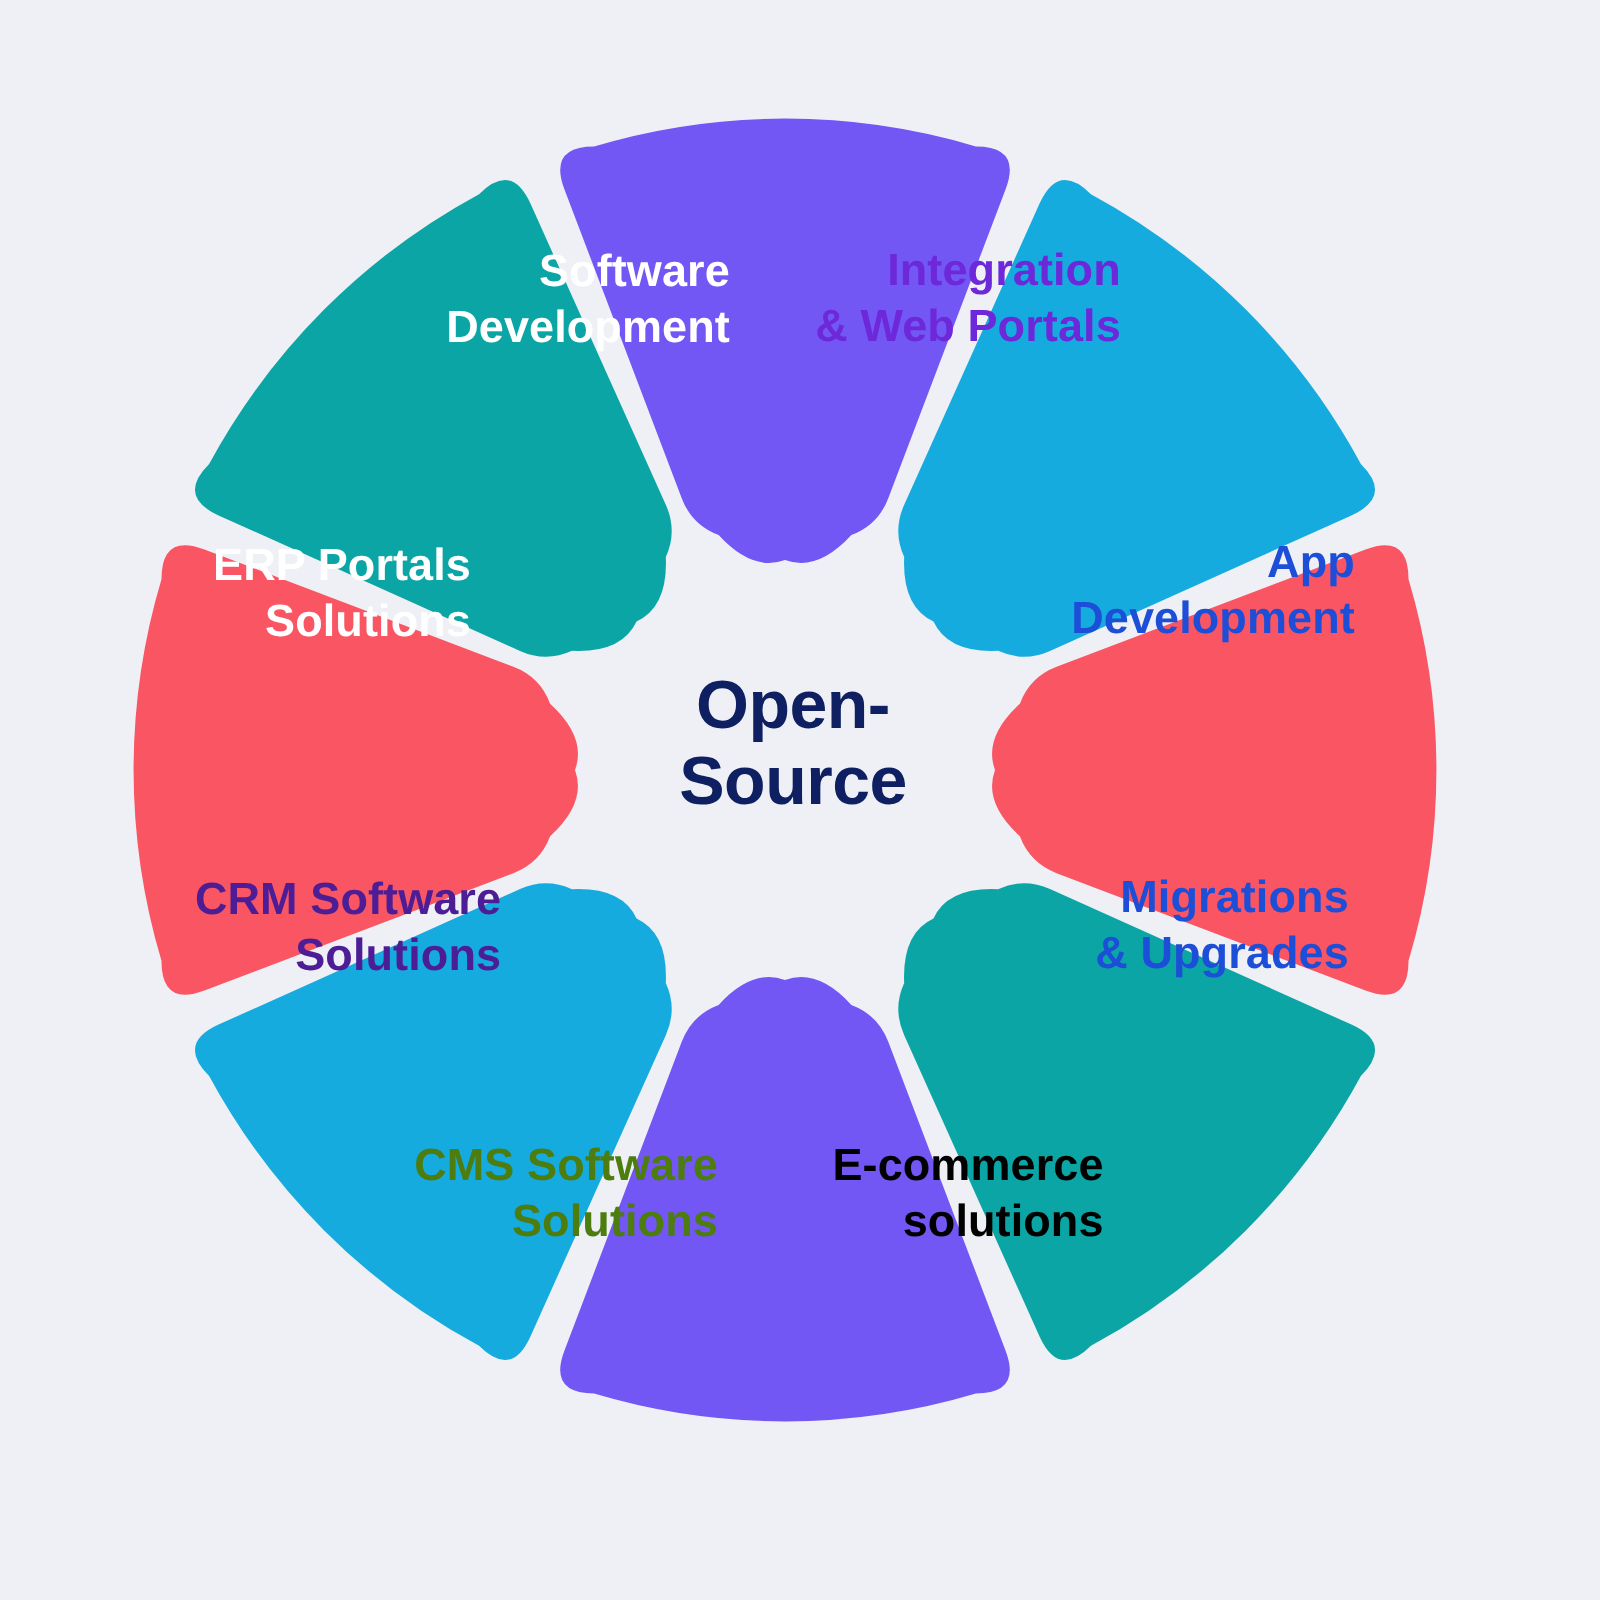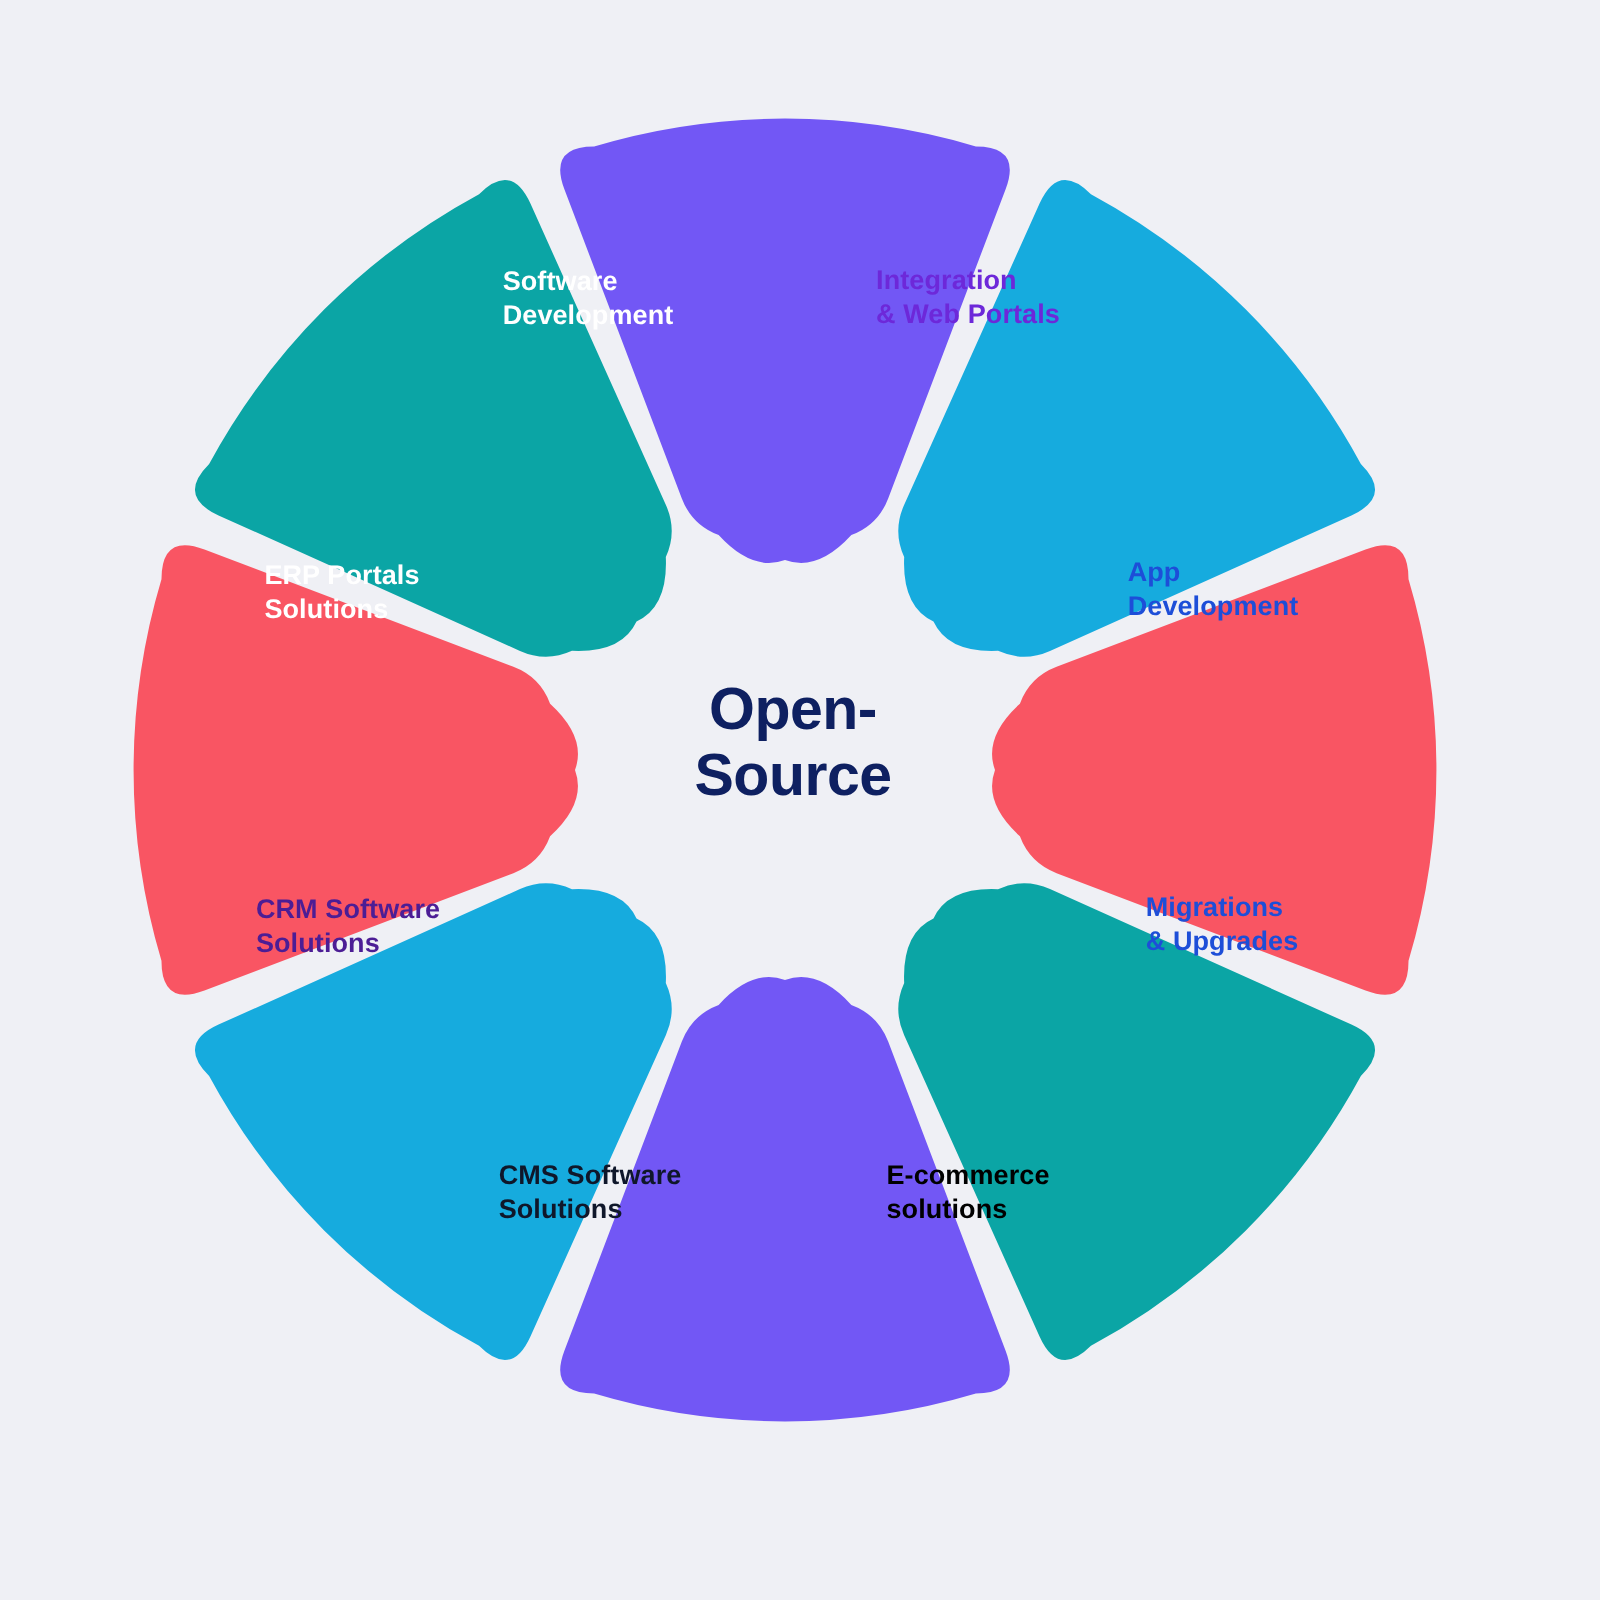--- a/index.html
+++ b/index.html
@@ -25,37 +25,37 @@
     top: 0;
     width: 1600px;
     height: 1600px;
     display: block;
   }
   .segment-shape {
     stroke: none;
   }
   .segment-label {
     position: absolute;
-    text-align: left;
+    text-align: right;
     color: #FFFFFF;
     font-weight: 700;
-    font-size: 27px;
+    font-size: 45px;
     line-height: 1.25;
     letter-spacing: 0.1px;
     white-space: pre-line;
     transform: translate(-50%, -50%);
     pointer-events: none;
     text-rendering: geometricPrecision;
   }
   #center-title {
     position: absolute;
     text-align: center;
     color: #0E2061;
     font-weight: 700;
-    font-size: 59px;
+    font-size: 68px;
     line-height: 1.12;
     letter-spacing: -0.5px;
     white-space: pre-line;
     transform: translate(-50%, -50%);
     pointer-events: none;
   }
 </style>
 </head>
 <body style="background: rgb(239, 240, 245);">
 
@@ -76,21 +76,21 @@
 
   <div id="labels-layer">
       <div class="segment-label" style="left: 968px; top: 298px; color: #6d28d9;">Integration
 &amp; Web Portals</div>
       <div class="segment-label" style="left: 1213px; top: 590px; color: #1d4ed8;">App
 Development</div>
       <div class="segment-label" style="left: 1222px; top: 925px; color: #1d4ed8;">Migrations
 &amp; Upgrades</div>
       <div class="segment-label" style="left: 968px; top: 1193px; color: #000000;">E-commerce
 solutions</div>
-      <div class="segment-label" style="left: 590px; top: 1193px; color: #0f172a;">CMS Software
+      <div class="segment-label" style="left: 566px; top: 1193px; color: #4d7c0f;">CMS Software
 Solutions</div>
       <div class="segment-label" style="left: 348px; top: 927px; color: #4c1d95;">CRM Software
 Solutions</div>
       <div class="segment-label" style="left: 342px; top: 593px; color: rgb(255, 255, 255);">ERP Portals
 Solutions</div>
       <div class="segment-label" style="left: 588px; top: 299px; color: rgb(255, 255, 255);">Software
 Development</div>
     </div>
 
   <div id="center-title" style="left: 793px; top: 742px; color: rgb(14, 32, 97);">Open-

